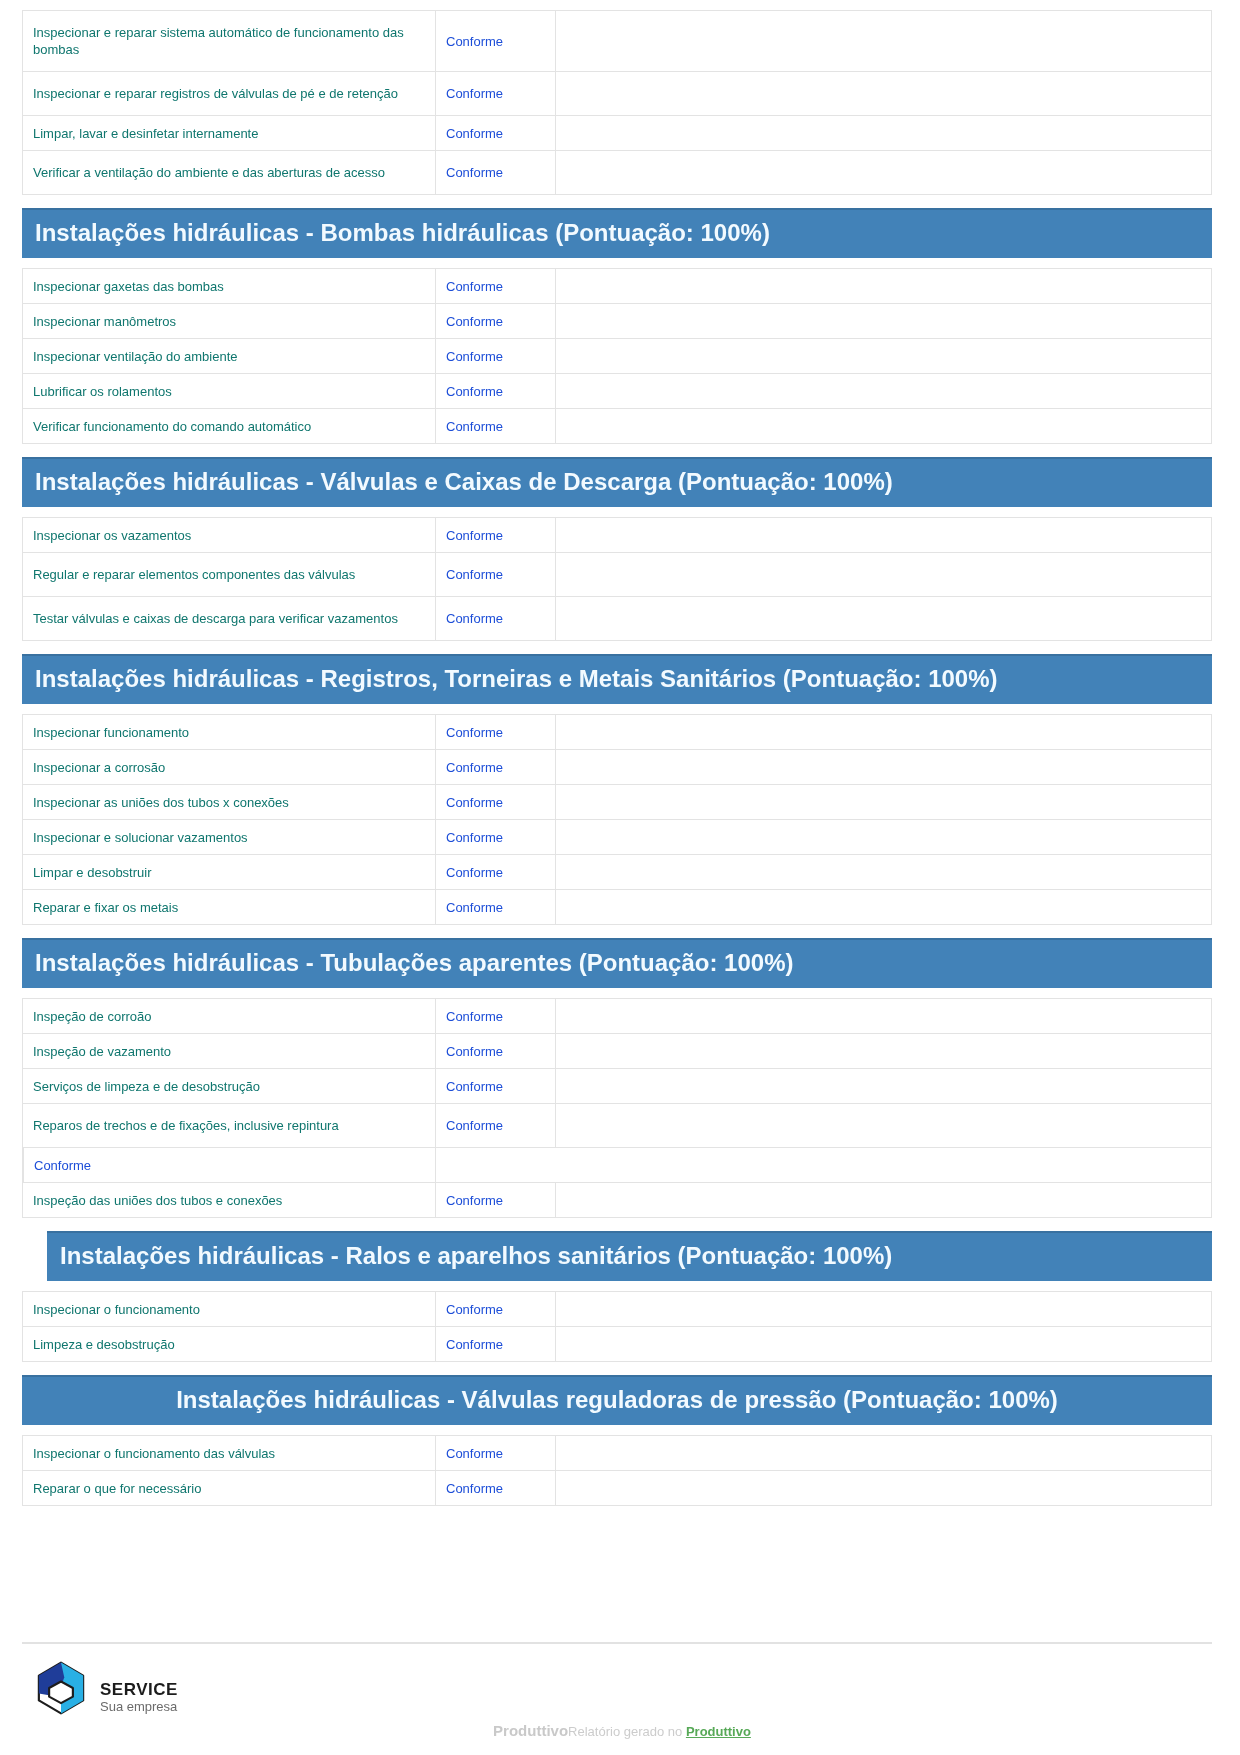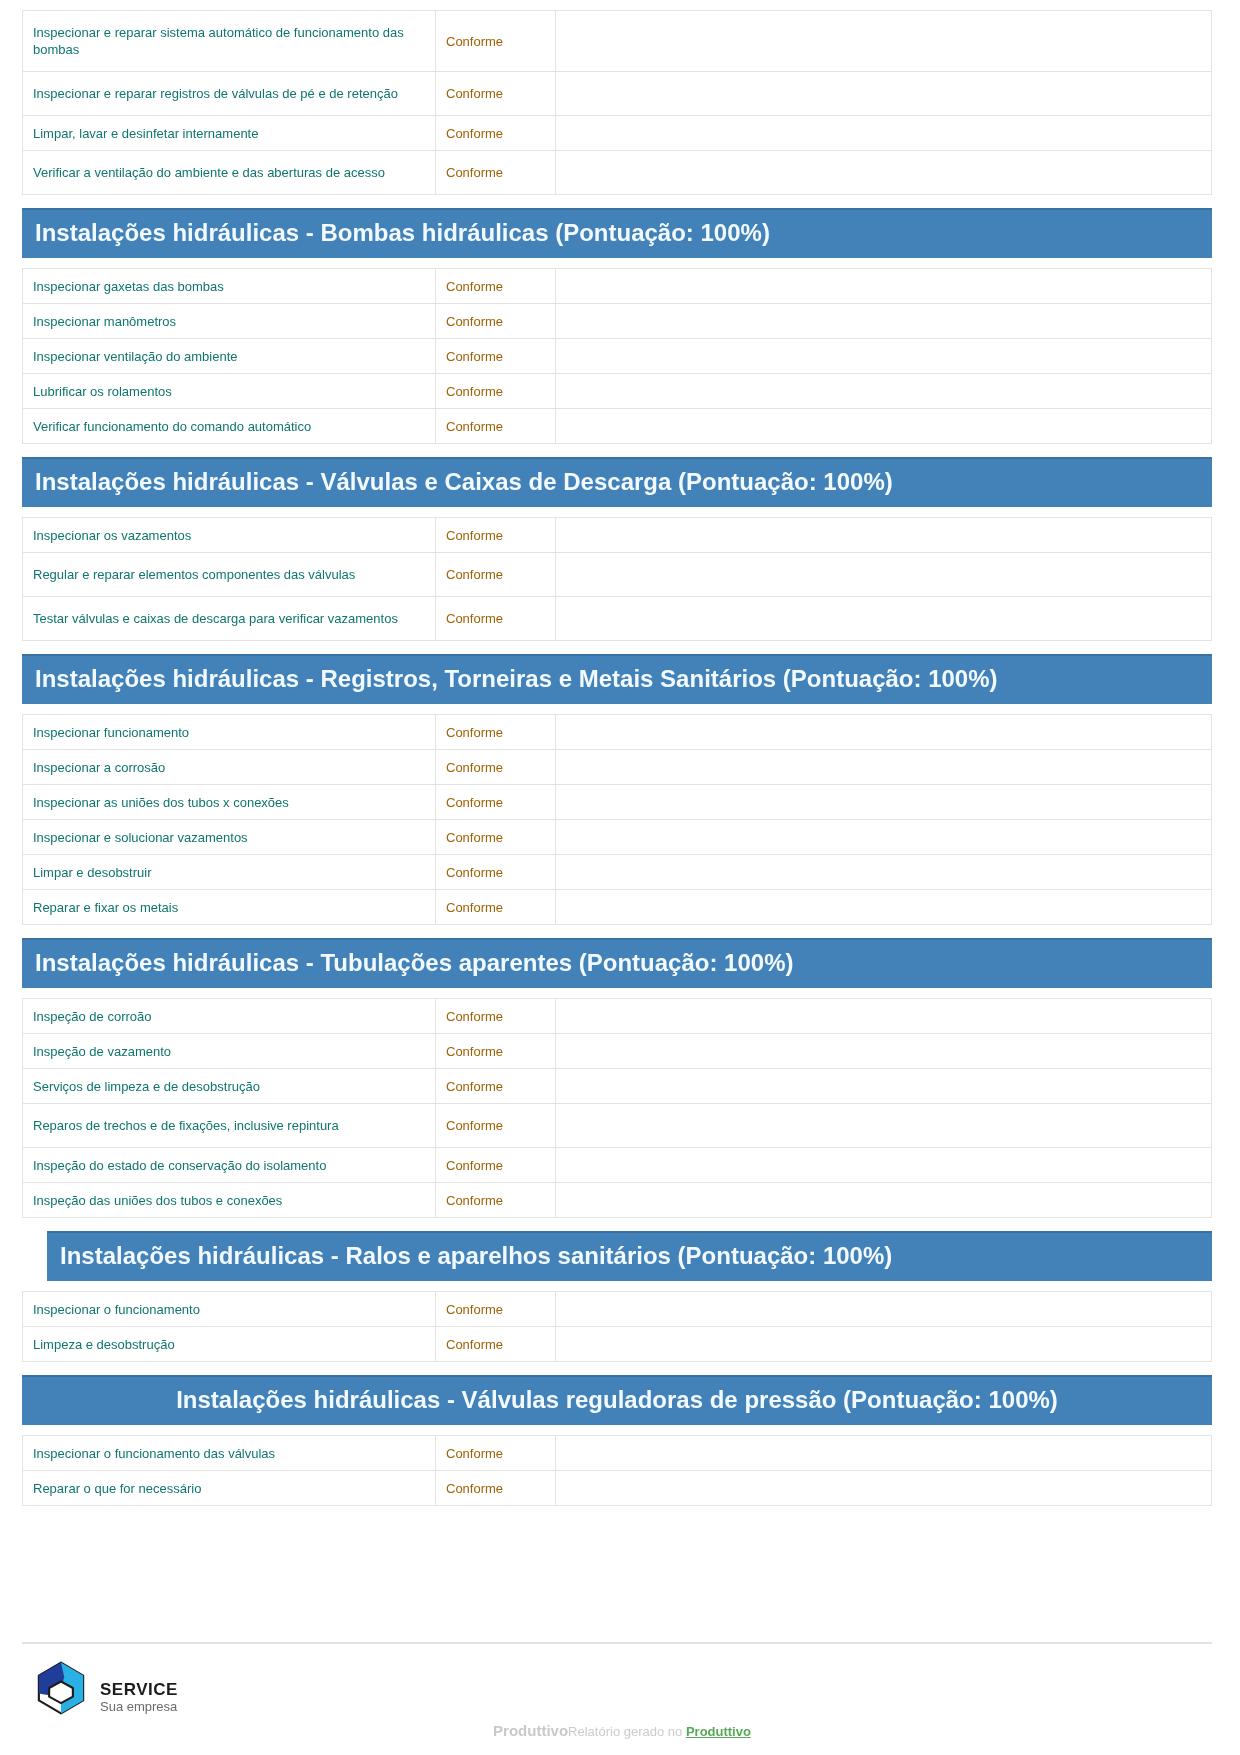--- a/index.html
+++ b/index.html
@@ -23,21 +23,21 @@
     background:#fff;
   }
   .row > div{
     padding:8px 10px;
     display:flex;
     align-items:center;
     font-size:13px;
     line-height:17px;
   }
   .cell-task{font-weight:normal;color:#0f766e;}
-  .cell-status{border-left:1px solid #e3e3e3;color:#a16207;}
+  .cell-status{border-left:1px solid #e3e3e3;color:#1d4ed8;}
   .cell-notes{border-left:1px solid #e3e3e3;}
   .row.tall > div{padding-top:13px;padding-bottom:13px;}
 
   
   .section-header{
     margin:13px 0 10px 0;
     height:50px;
     line-height:50px;
     padding:0 13px;
     font-size:24px;
@@ -189,21 +189,20 @@
     <div class="cell-task">Serviços de limpeza e de desobstrução</div>
     <div class="cell-status">Conforme</div>
     <div class="cell-notes"></div>
   </div>
         <div class="row tall">
     <div class="cell-task">Reparos de trechos e de fixações, inclusive repintura</div>
     <div class="cell-status">Conforme</div>
     <div class="cell-notes"></div>
   </div>
         <div class="row">
-    <div class="cell-task">Inspeção do estado de conservação do isolamento</div>
     <div class="cell-status">Conforme</div>
     <div class="cell-notes"></div>
   </div>
         <div class="row">
     <div class="cell-task">Inspeção das uniões dos tubos e conexões</div>
     <div class="cell-status">Conforme</div>
     <div class="cell-notes"></div>
   </div>
       </div>
       <div class="section-header" style="background: rgb(66, 130, 184); margin-left: 25px;">Instalações hidráulicas - Ralos e aparelhos sanitários (Pontuação: 100%)</div>

